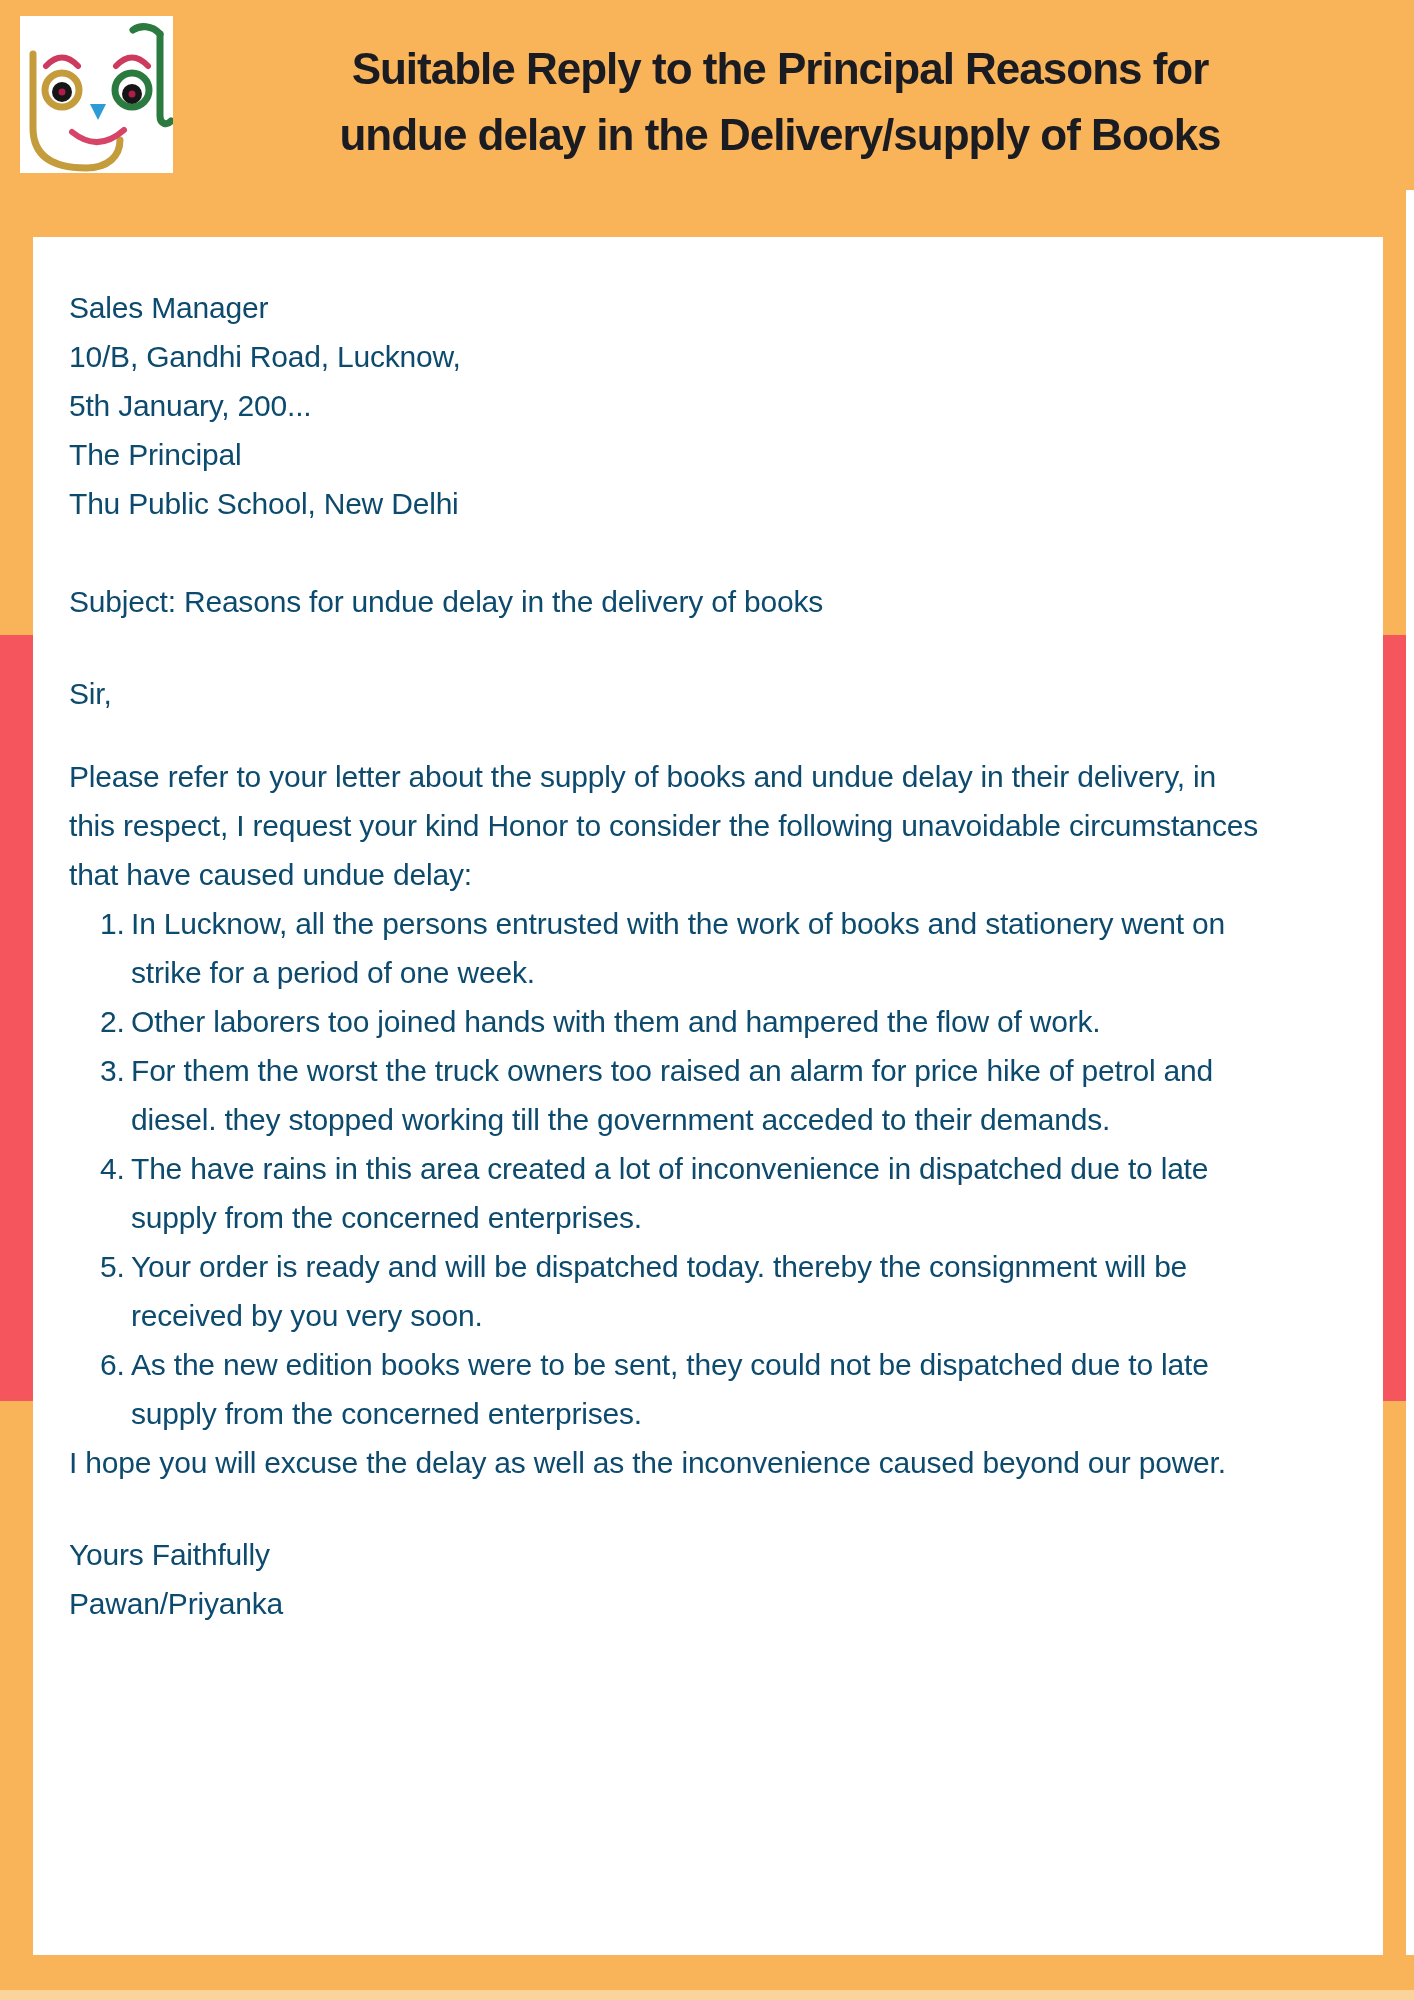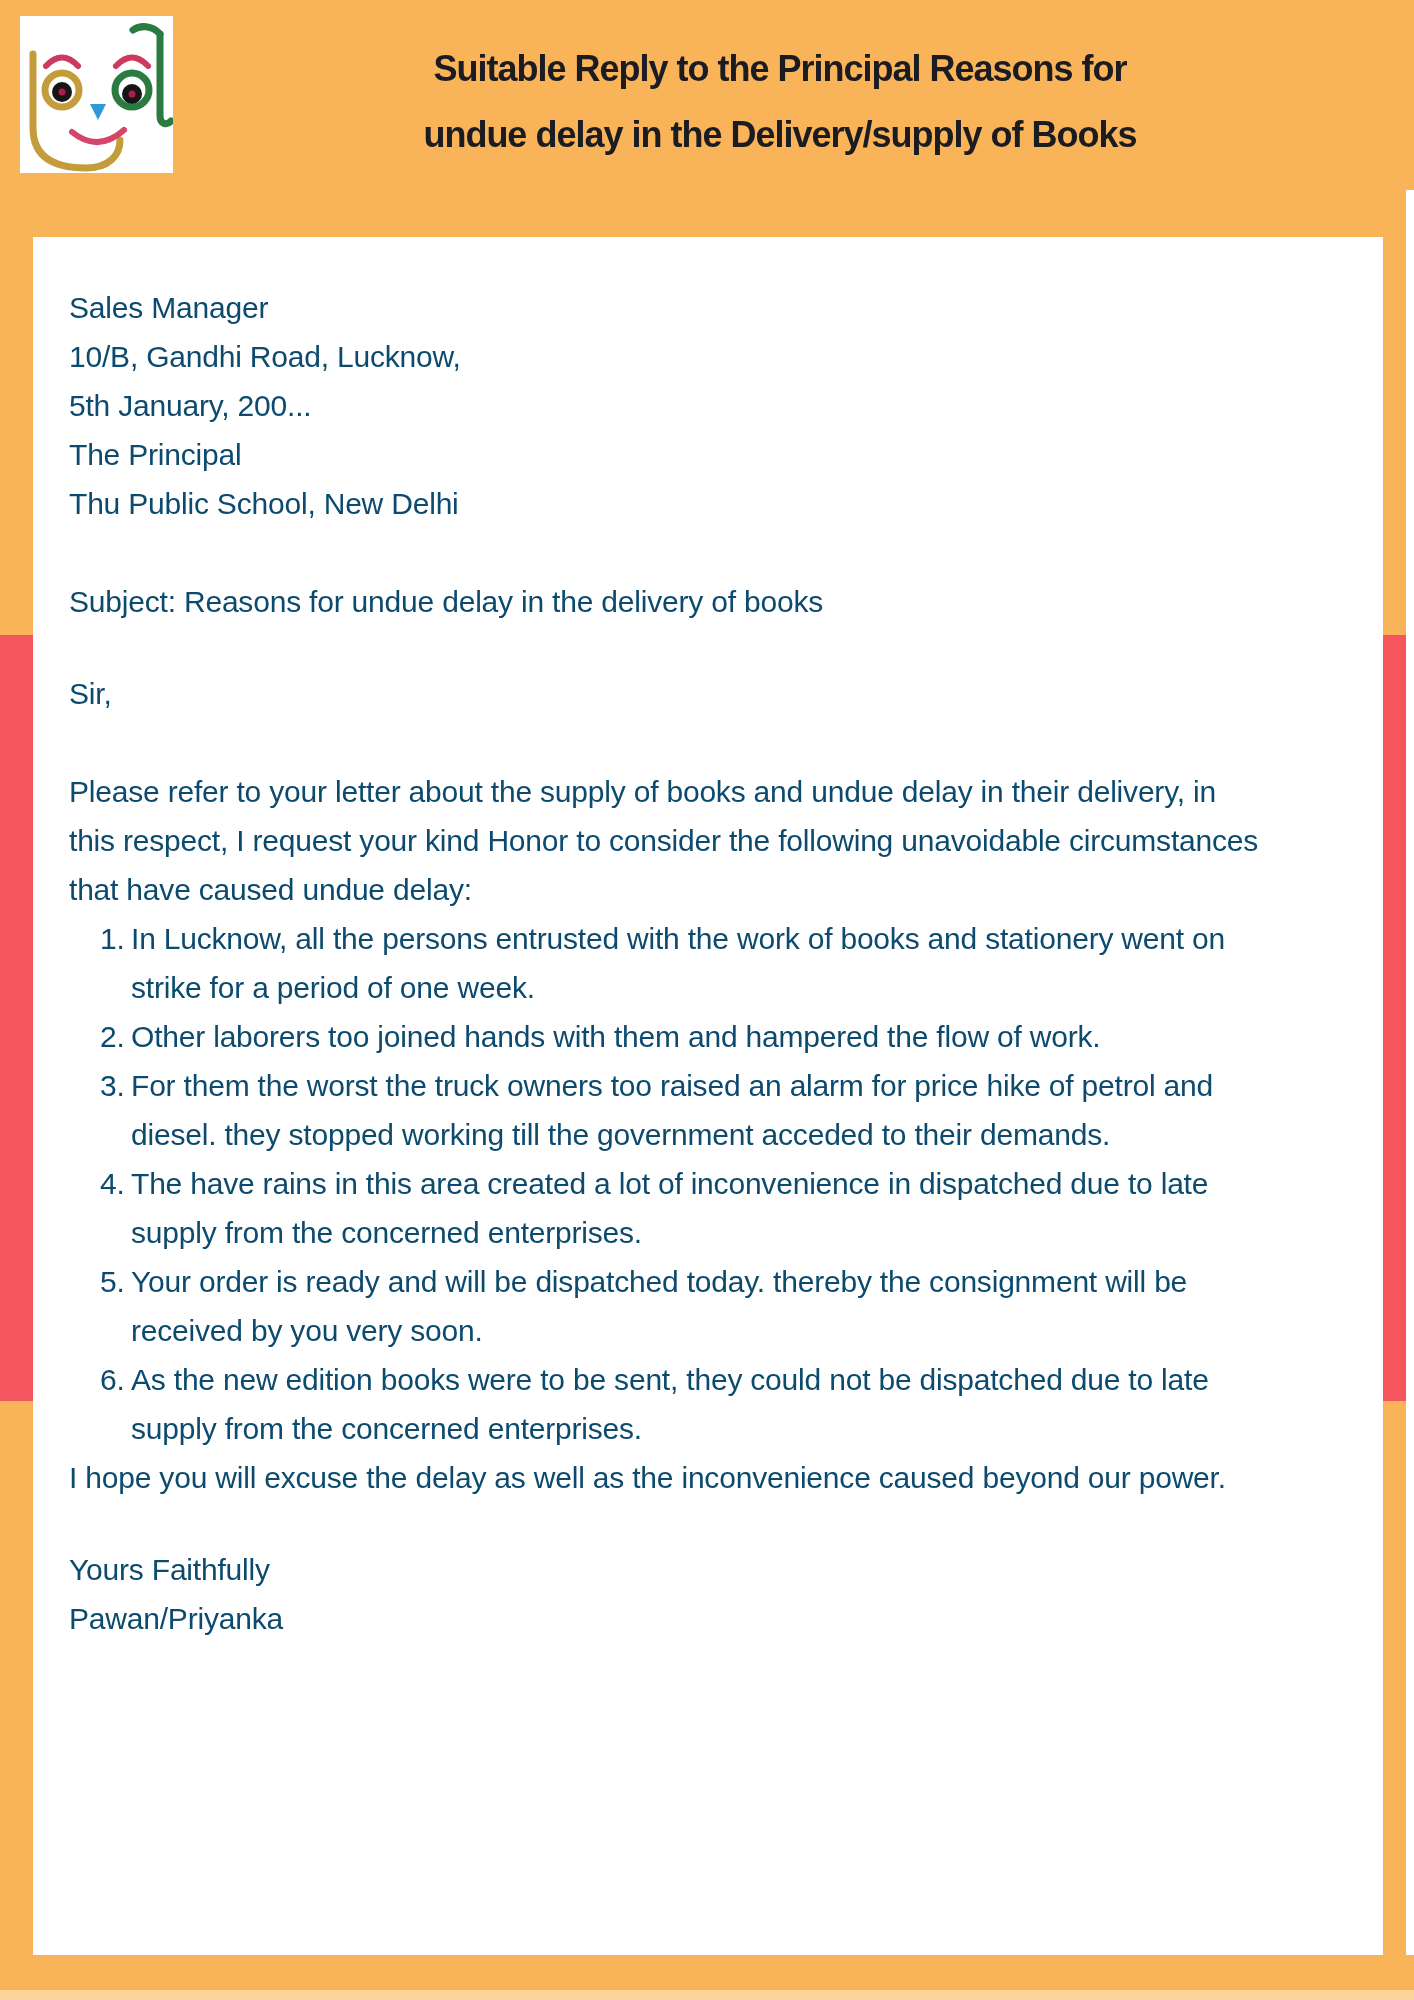--- a/index.html
+++ b/index.html
@@ -30,37 +30,37 @@
   }
   .logo-box {
     position: absolute; left: 20px; top: 16px;
     width: 153px; height: 157px; background: #ffffff;
   }
   .logo-box svg { display: block; width: 100%; height: 100%; }
   .title-block {
     position: absolute; left: 177px; top: 36px; width: 1206px;
     text-align: center;
     font-weight: bold;
-    font-size: 36px;
+    font-size: 44px;
     line-height: 66px;
     letter-spacing: -1px;
     color: #1B1B22;
     white-space: nowrap;
   }
   .content {
     position: absolute; left: 69px; top: 283px;
     width: 1195px;
     font-size: 30px;
     line-height: 49px;
     color: #0c4a6e;
     letter-spacing: -0.2px;
   }
   .subject    { margin-top: 49px; }
   .salutation { margin-top: 43px; }
-  .intro      { margin-top: 49px; }
+  .intro      { margin-top: 34px; }
   .pt { display: flex; }
   .pt .num { flex: 0 0 31px; margin-left: 31px; }
   .pt .txt { flex: 1 1 auto; }
   .signoff-block { margin-top: 43px; }
 </style>
 </head>
 <body>
 
 <div class="canvas">
 

